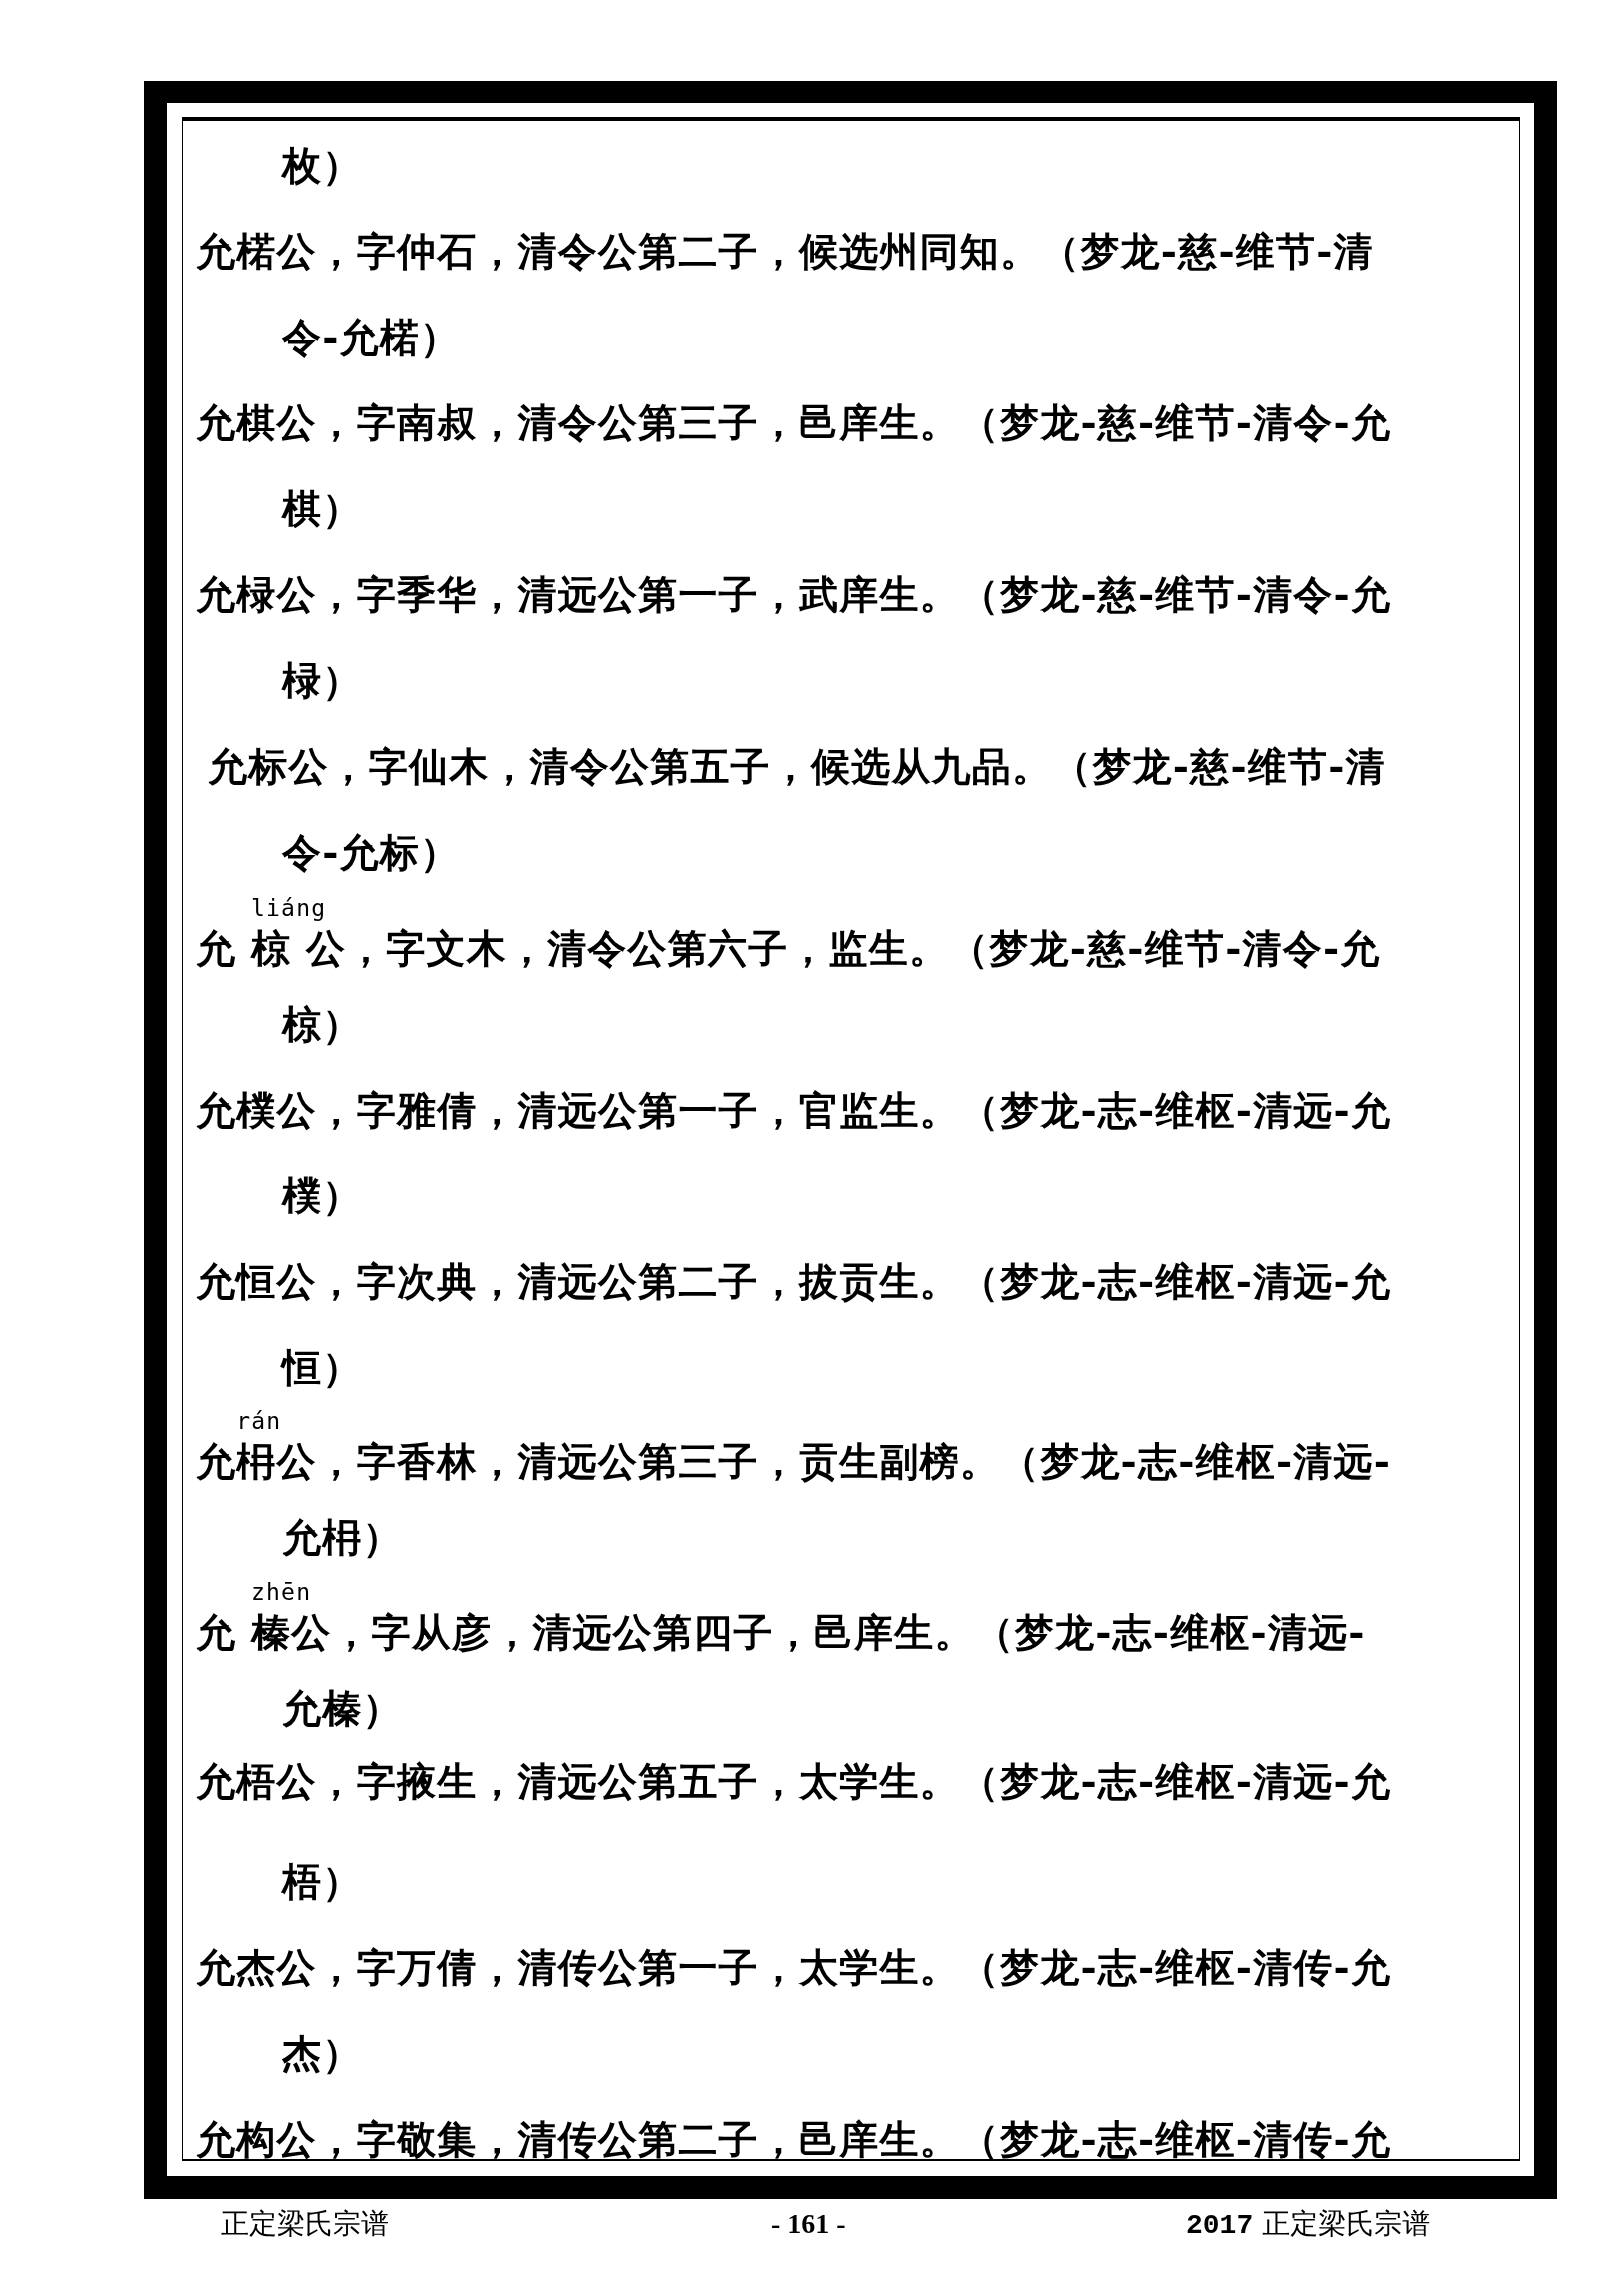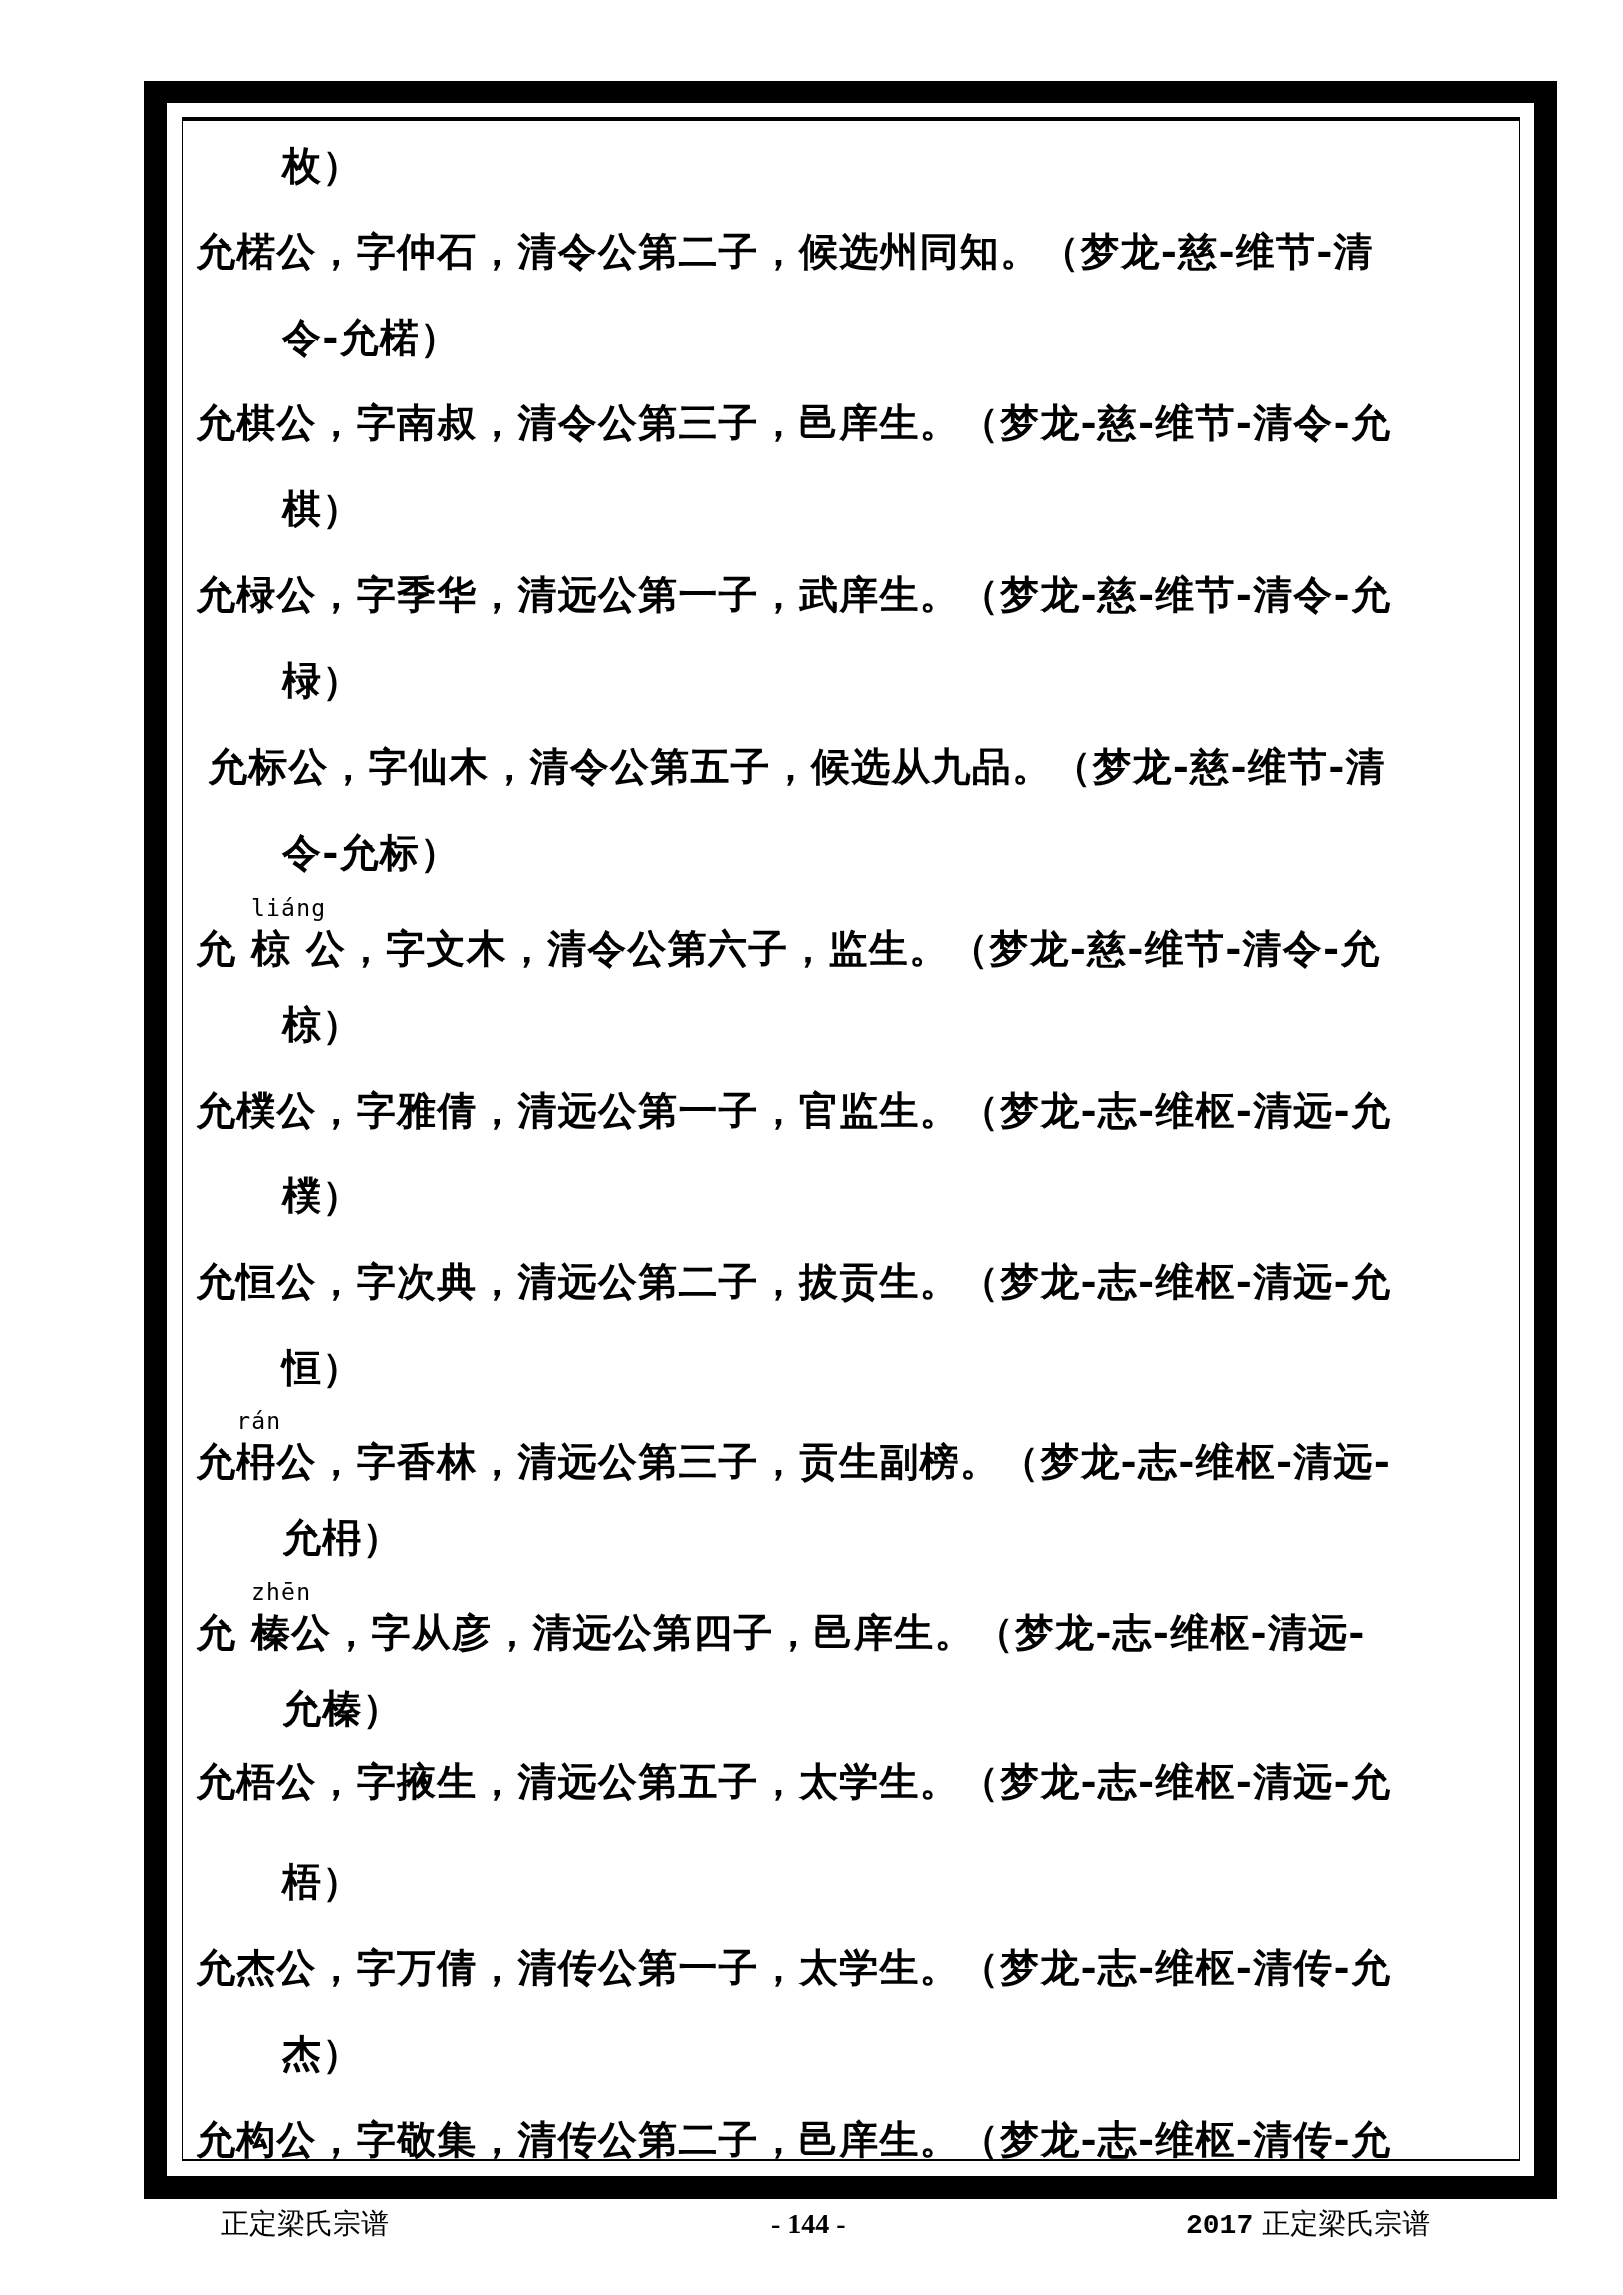--- a/index.html
+++ b/index.html
@@ -53,18 +53,18 @@
     <div class="line" style="top: 1608px;"><span>允 </span><span class="ruby-wrap"><span class="pinyin">zhēn</span><span>榛</span></span><span>公，字从彦，清远公第四子，邑庠生。（梦龙-志-维枢-清远-</span></div>
     <div class="line cont" style="top: 1684px;">允榛）</div>
     <div class="line" style="top: 1757px;">允梧公，字掖生，清远公第五子，太学生。（梦龙-志-维枢-清远-允</div>
     <div class="line cont" style="top: 1857px;">梧）</div>
     <div class="line" style="top: 1943px;">允杰公，字万倩，清传公第一子，太学生。（梦龙-志-维枢-清传-允</div>
     <div class="line cont" style="top: 2029px;">杰）</div>
     <div class="line" style="top: 2115px;">允构公，字敬集，清传公第二子，邑庠生。（梦龙-志-维枢-清传-允</div>
   </div>
 
 <div class="footer footer-left">正定梁氏宗谱</div>
-<div class="footer footer-center">- 144 -</div>
+<div class="footer footer-center">- 161 -</div>
 <div class="footer footer-right">
   <span class="yr">2017</span>
   <span>正定梁氏宗谱</span>
 </div>
 
 
 </body></html>

